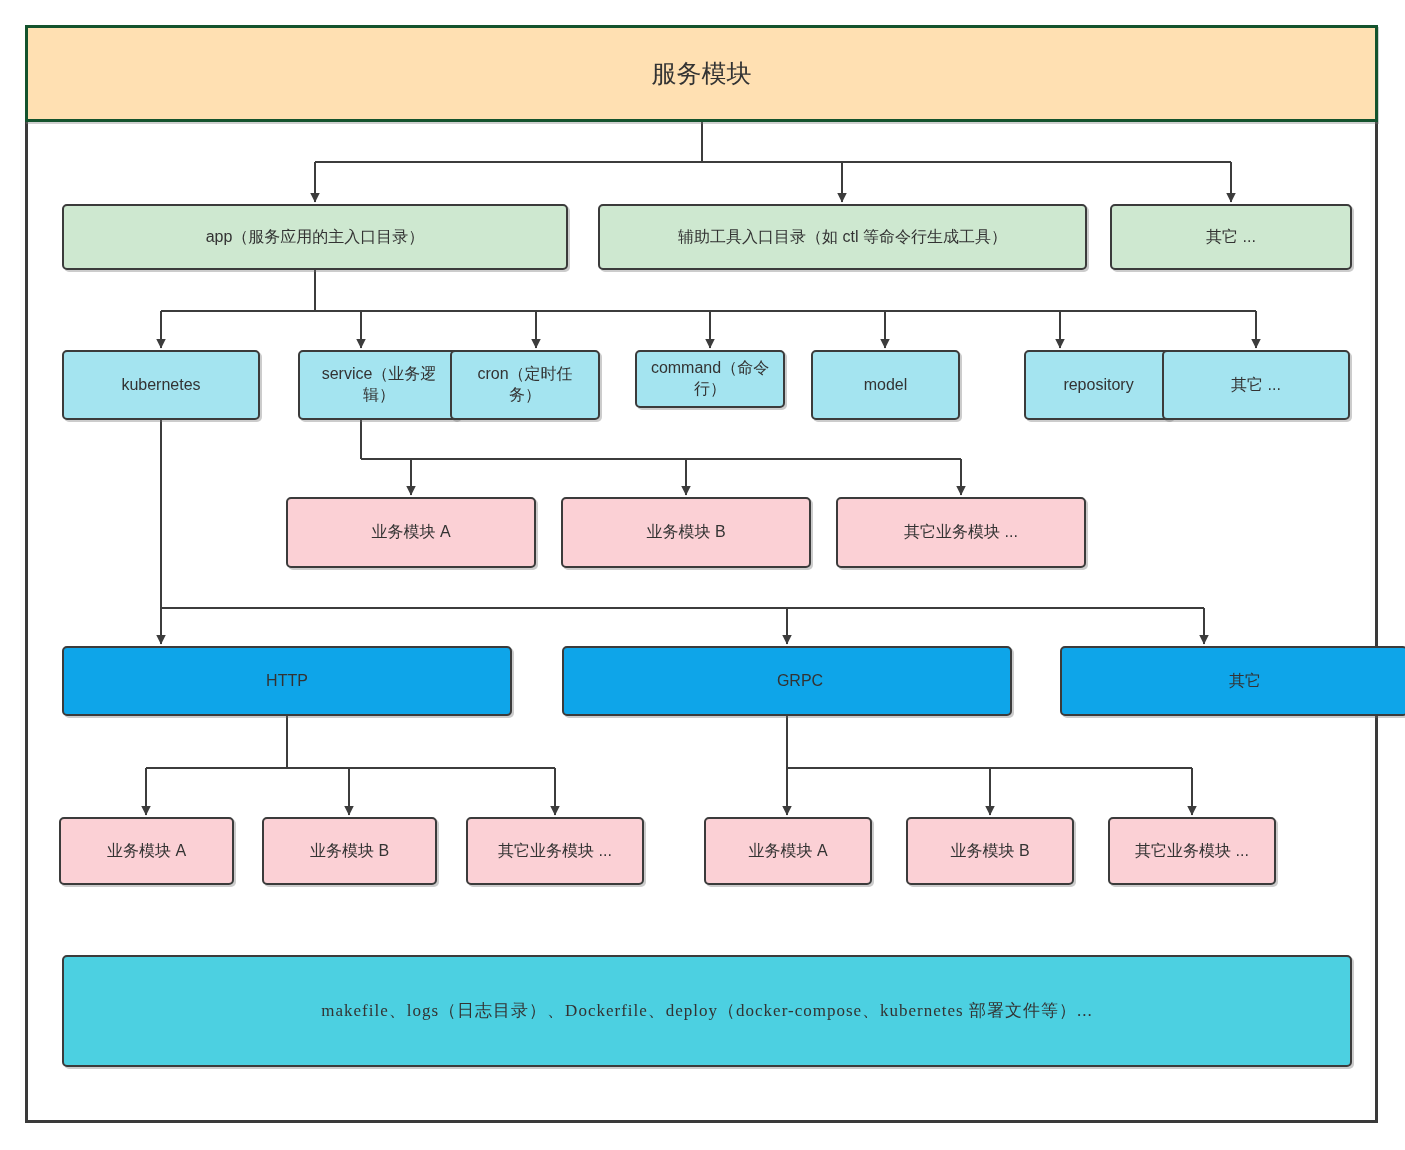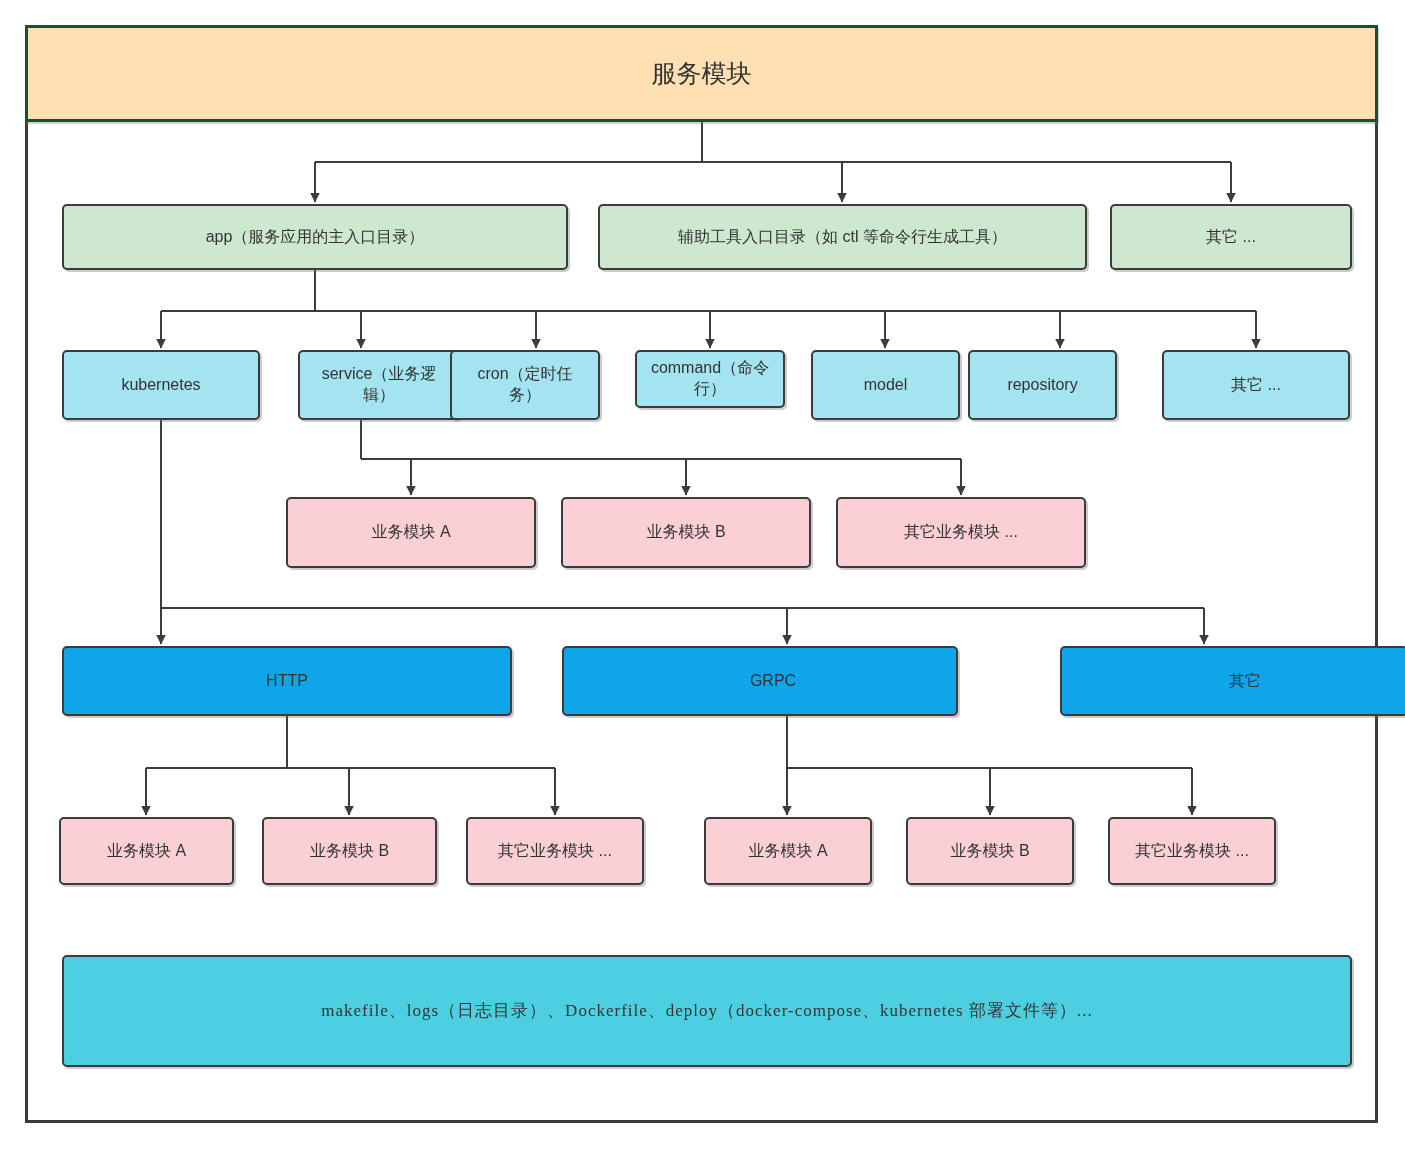--- a/index.html
+++ b/index.html
@@ -76,29 +76,29 @@
 
   <div class="node green" style="left:598px;top:204px;width:489px;height:66px;">辅助工具入口目录（如 ctl 等命令行生成工具）</div>
   <div class="node green" style="left:62px;top:204px;width:506px;height:66px;">app（服务应用的主入口目录）</div>
   <div class="node green" style="left:1110px;top:204px;width:242px;height:66px;">其它 ...</div>
 
   <div class="node cyan" style="left:62px;top:350px;width:198px;height:70px;">kubernetes</div>
   <div class="node cyan" style="left:298px;top:350px;width:162px;height:70px;">service（业务逻辑）</div>
   <div class="node cyan" style="left:450px;top:350px;width:150px;height:70px;">cron（定时任务）</div>
   <div class="node cyan" style="left:635px;top:350px;width:150px;height:58px;">command（命令行）</div>
   <div class="node cyan" style="left:811px;top:350px;width:149px;height:70px;">model</div>
-  <div class="node cyan" style="left:968px;top:350px;width:149px;height:70px;">repository</div>
+  <div class="node cyan" style="left:1024px;top:350px;width:149px;height:70px;">repository</div>
   <div class="node cyan" style="left:1162px;top:350px;width:188px;height:70px;">其它 ...</div>
 
   <div class="node pink" style="left:286px;top:497px;width:250px;height:71px;">业务模块 A</div>
   <div class="node pink" style="left:561px;top:497px;width:250px;height:71px;">业务模块 B</div>
   <div class="node pink" style="left:836px;top:497px;width:250px;height:71px;">其它业务模块 ...</div>
 
   <div class="node purple" style="left:62px;top:646px;width:450px;height:70px;">HTTP</div>
-  <div class="node purple" style="left:562px;top:646px;width:396px;height:70px;padding-left:36px;">GRPC</div>
+  <div class="node purple" style="left:562px;top:646px;width:450px;height:70px;padding-left:36px;">GRPC</div>
   <div class="node purple" style="left:1060px;top:646px;width:348px;height:70px;padding-left:32px;">其它</div>
 
   <div class="node pink" style="left:59px;top:817px;width:175px;height:68px;">业务模块 A</div>
   <div class="node pink" style="left:262px;top:817px;width:175px;height:68px;">业务模块 B</div>
   <div class="node pink" style="left:466px;top:817px;width:178px;height:68px;">其它业务模块 ...</div>
 
   <div class="node pink" style="left:704px;top:817px;width:168px;height:68px;">业务模块 A</div>
   <div class="node pink" style="left:906px;top:817px;width:168px;height:68px;">业务模块 B</div>
   <div class="node pink" style="left:1108px;top:817px;width:168px;height:68px;">其它业务模块 ...</div>
 

